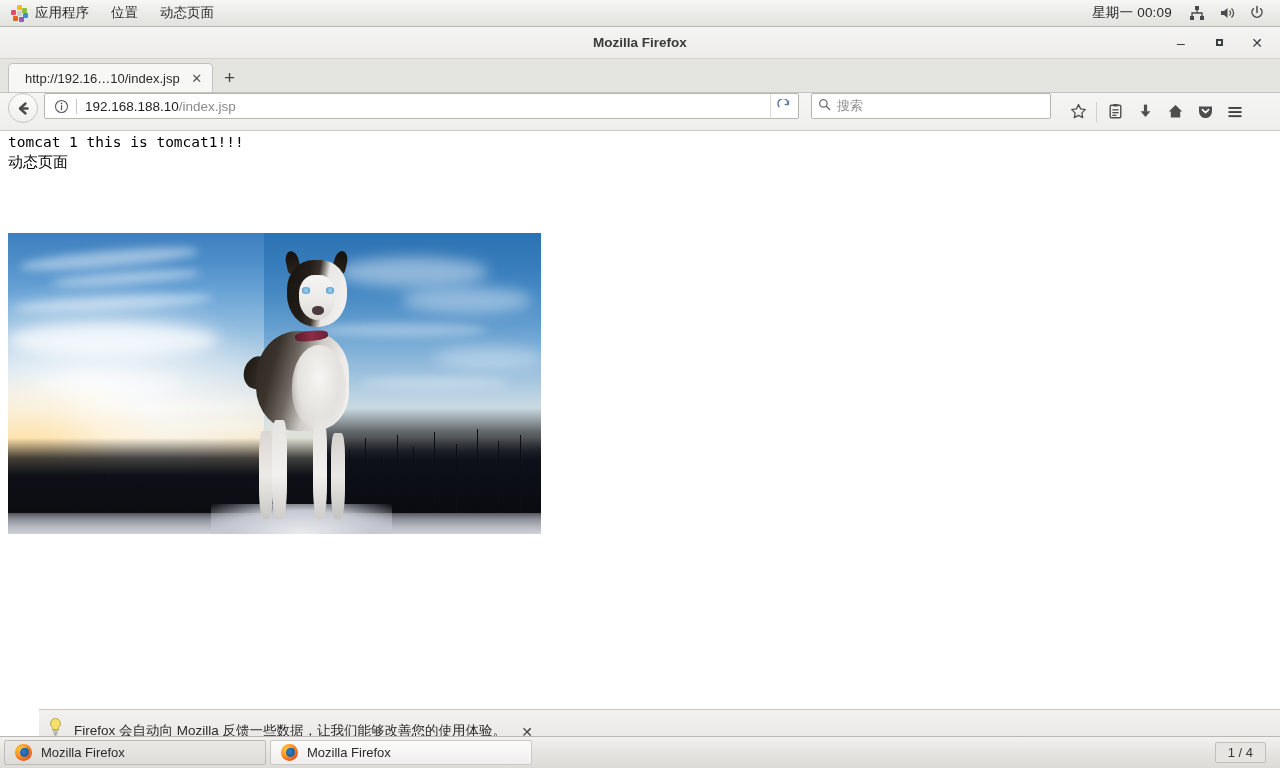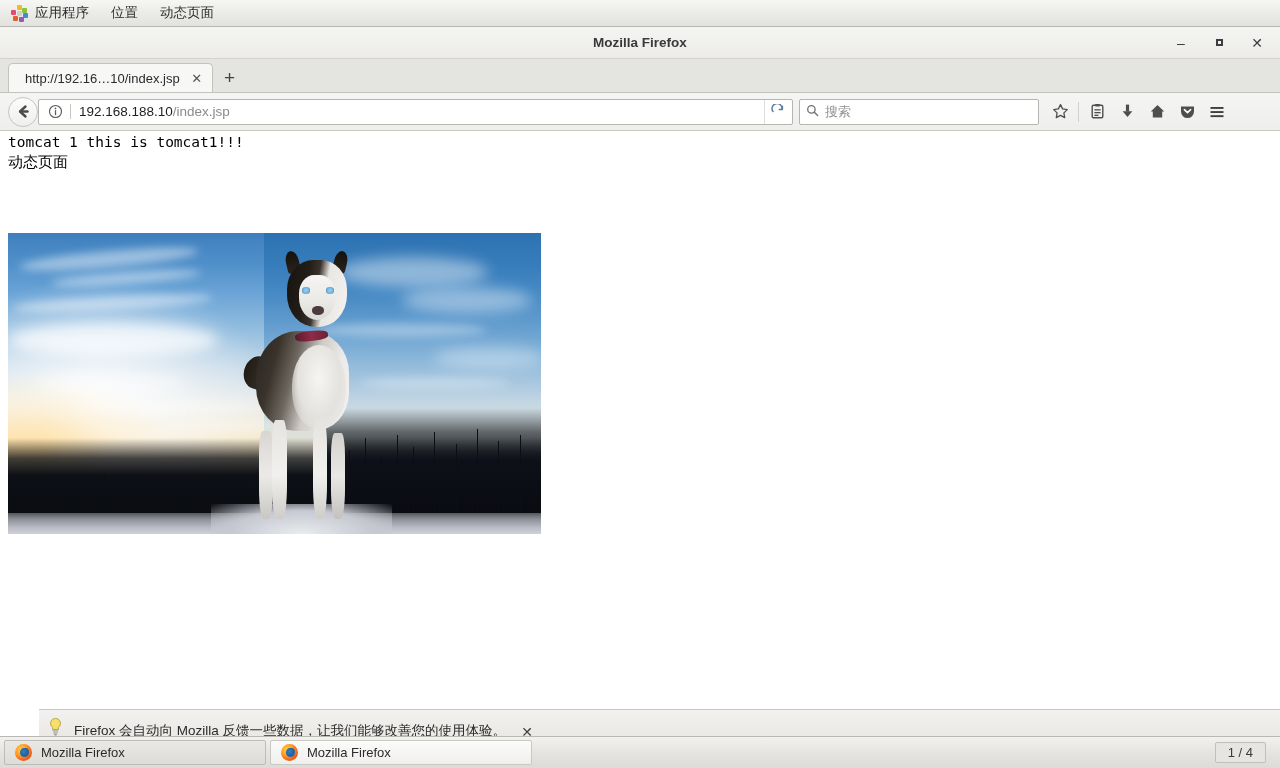--- a/index.html
+++ b/index.html
@@ -60,21 +60,21 @@
   }
   .tab-title { font-size: 13px; color: #2b2b2b; white-space: nowrap; overflow: hidden; }
   .tab-close { font-size: 13px; color: #555; width: 14px; text-align: center; }
   .new-tab { font-size: 19px; color: #444; width: 34px; height: 29px; display: flex;
              align-items: center; justify-content: center; line-height: 1; }
 
   
   #nav-bar {
     height: 38px; background: linear-gradient(to bottom, #f5f5f4 0%, #eeeeec 100%);
     border-bottom: 1px solid #c9c8c3;
-    display: flex; align-items: center; padding: 0 8px; 
+    display: flex; padding: 0 8px; gap: 6px;
   }
   .nav-btn { width: 28px; height: 28px; display: flex; align-items: center; justify-content: center; }
   #back-button {
     width: 30px; height: 30px; border-radius: 50%;
     border: 1px solid #c6c5c0; background: linear-gradient(to bottom,#fcfcfc,#efefed);
     display: flex; align-items: center; justify-content: center;
   }
   #url-container {
     flex: 0 0 755px; height: 26px; background: #fff; border: 1px solid #b6b5b0;
     border-radius: 2px; display: flex; align-items: center; padding: 0 2px 0 8px;
@@ -277,20 +277,43 @@
     </span>
     <span>应用程序</span>
   </div>
   <div class="panel-menu">
     <span>位置</span>
   </div>
   <div class="panel-menu">
     <span>动态页面</span>
   </div>
 
+  <div class="panel-right">
+    <span class="clock">星期一 00:09</span>
+    <span class="tray-icon">
+      <svg width="16" height="16" viewBox="0 0 16 16">
+          <rect x="6" y="1" width="4" height="4" fill="#4a4a4a"></rect>
+          <rect x="1" y="11" width="4" height="4" fill="#4a4a4a"></rect>
+          <rect x="11" y="11" width="4" height="4" fill="#4a4a4a"></rect>
+          <path d="M8 5v3M3 11V8h10v3" stroke="#4a4a4a" stroke-width="1.3" fill="none"></path>
+        </svg>
+    </span>
+    <span class="tray-icon">
+      <svg width="16" height="16" viewBox="0 0 16 16">
+          <path d="M2 6h3l3.5-3v10L5 10H2z" fill="#4a4a4a"></path>
+          <path d="M10.5 5.5a3.5 3.5 0 010 5M12.5 3.5a6 6 0 010 9" stroke="#4a4a4a" stroke-width="1.2" fill="none"></path>
+        </svg>
+    </span>
+    <span class="tray-icon">
+      <svg width="16" height="16" viewBox="0 0 16 16">
+          <path d="M8 1.5v6" stroke="#4a4a4a" stroke-width="1.5" fill="none" stroke-linecap="round"></path>
+          <path d="M4.4 3.8a5 5 0 107.2 0" stroke="#4a4a4a" stroke-width="1.5" fill="none" stroke-linecap="round"></path>
+        </svg>
+    </span>
+  </div>
 </div>
 
 <div id="firefox-window">
 
   <div id="title-bar">
     <div id="window-title">Mozilla Firefox</div>
     <div class="win-buttons">
       <span class="win-btn">–</span>
       <span class="win-btn">
         <svg width="11" height="11" viewBox="0 0 11 11">

